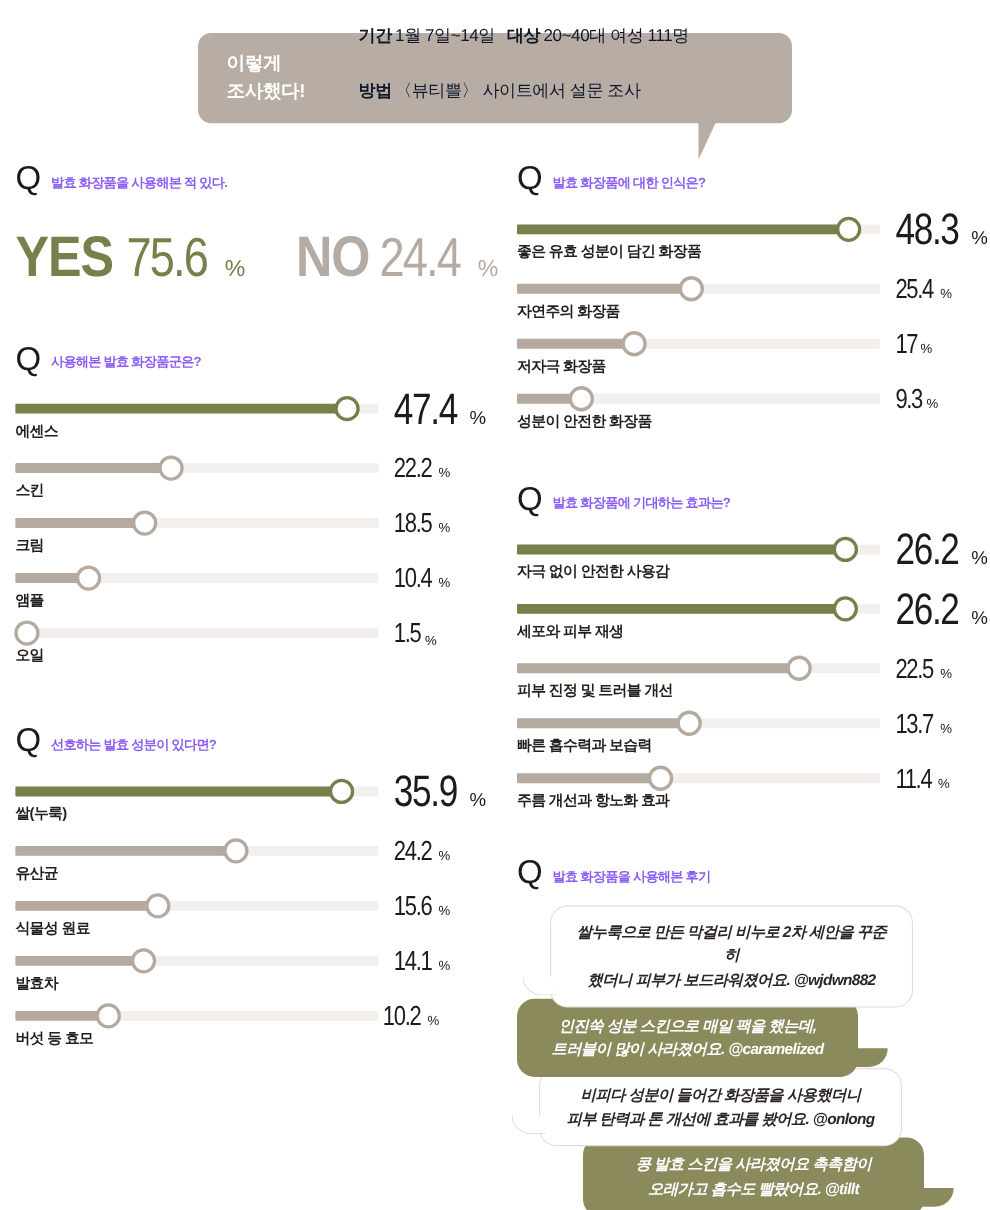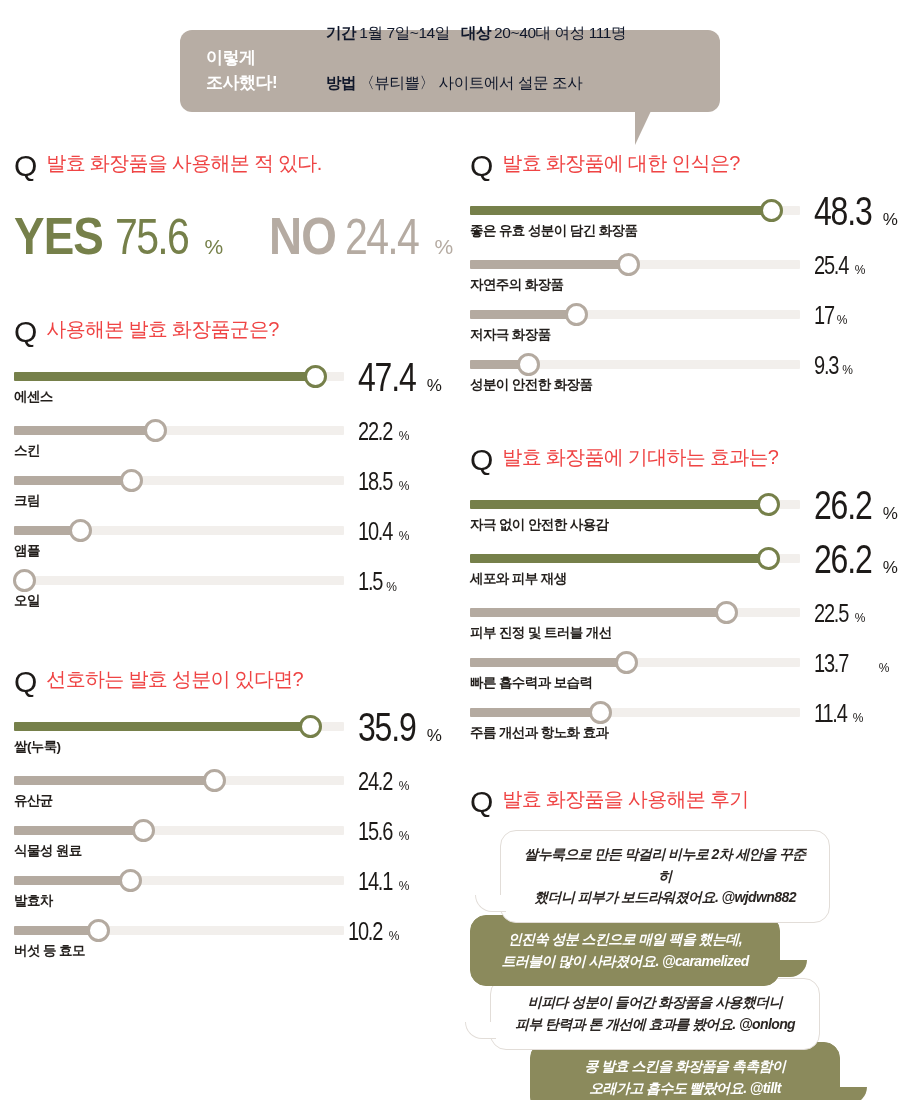--- a/index.html
+++ b/index.html
@@ -67,24 +67,24 @@
     margin-bottom: 16px;
   }
   .qmark {
     font-family: "Liberation Sans", sans-serif;
     font-size: 30px;
     font-weight: 300;
     line-height: 0.85;
     color: #1d1a18;
   }
   .qtext {
-    font-size: 20px;
-    font-weight: normal;
+    font-size: 12px;
+    font-weight: bold;
     letter-spacing: -0.7px;
-    color: #ef4444;
+    color: #8b5cf6;
     padding-bottom: 1px;
   }
 
   
   #yesno {
     display: flex;
     align-items: flex-end;
     margin-top: 4px;
   }
   .yn-cell { display: flex; align-items: baseline; }
@@ -477,21 +477,21 @@
           <div class="value small" style="left: 344px;">
             <span class="num">22.5</span>
             <span class="pct">%</span>
           </div>
         </div>
         <div class="row">
           <div class="track" style="width: 330px;"></div>
           <div class="fill taupe" style="width: 155.897px;"></div>
           <div class="knob" style="left: 144.897px;"></div>
           <div class="rowlabel">빠른 흡수력과 보습력</div>
-          <div class="value small" style="left: 344px; gap: 24px;">
+          <div class="value small" style="left: 344px;">
             <span class="num">13.7</span>
             <span class="pct">%</span>
           </div>
         </div>
         <div class="row">
           <div class="track" style="width: 330px;"></div>
           <div class="fill taupe" style="width: 129.724px;"></div>
           <div class="knob" style="left: 118.724px;"></div>
           <div class="rowlabel">주름 개선과 항노화 효과</div>
           <div class="value small" style="left: 344px;">
@@ -514,18 +514,18 @@
         </div>
         <div class="bubble green" style="width: 310px; margin-top: -8px; z-index: 9;">
           <div>인진쑥 성분 스킨으로 매일 팩을 했는데,</div>
           <div>트러블이 많이 사라졌어요. <span class="handle">@caramelized</span></div>
         </div>
         <div class="bubble white" style="margin-left: 20px; width: 330px; margin-top: -8px; z-index: 8;">
           <div>비피다 성분이 들어간 화장품을 사용했더니</div>
           <div>피부 탄력과 톤 개선에 효과를 봤어요. <span class="handle">@onlong</span></div>
         </div>
         <div class="bubble green" style="margin-left: 60px; width: 310px; margin-top: -8px; z-index: 7;">
-          <div>콩 발효 스킨을 화장품을 촉촉함이</div>
+          <div>콩 발효 스킨을 사라졌어요 촉촉함이</div>
           <div>오래가고 흡수도 빨랐어요. <span class="handle">@tillt</span></div>
         </div>
       </div>
   </div>
 </div>
 
 </body></html>

